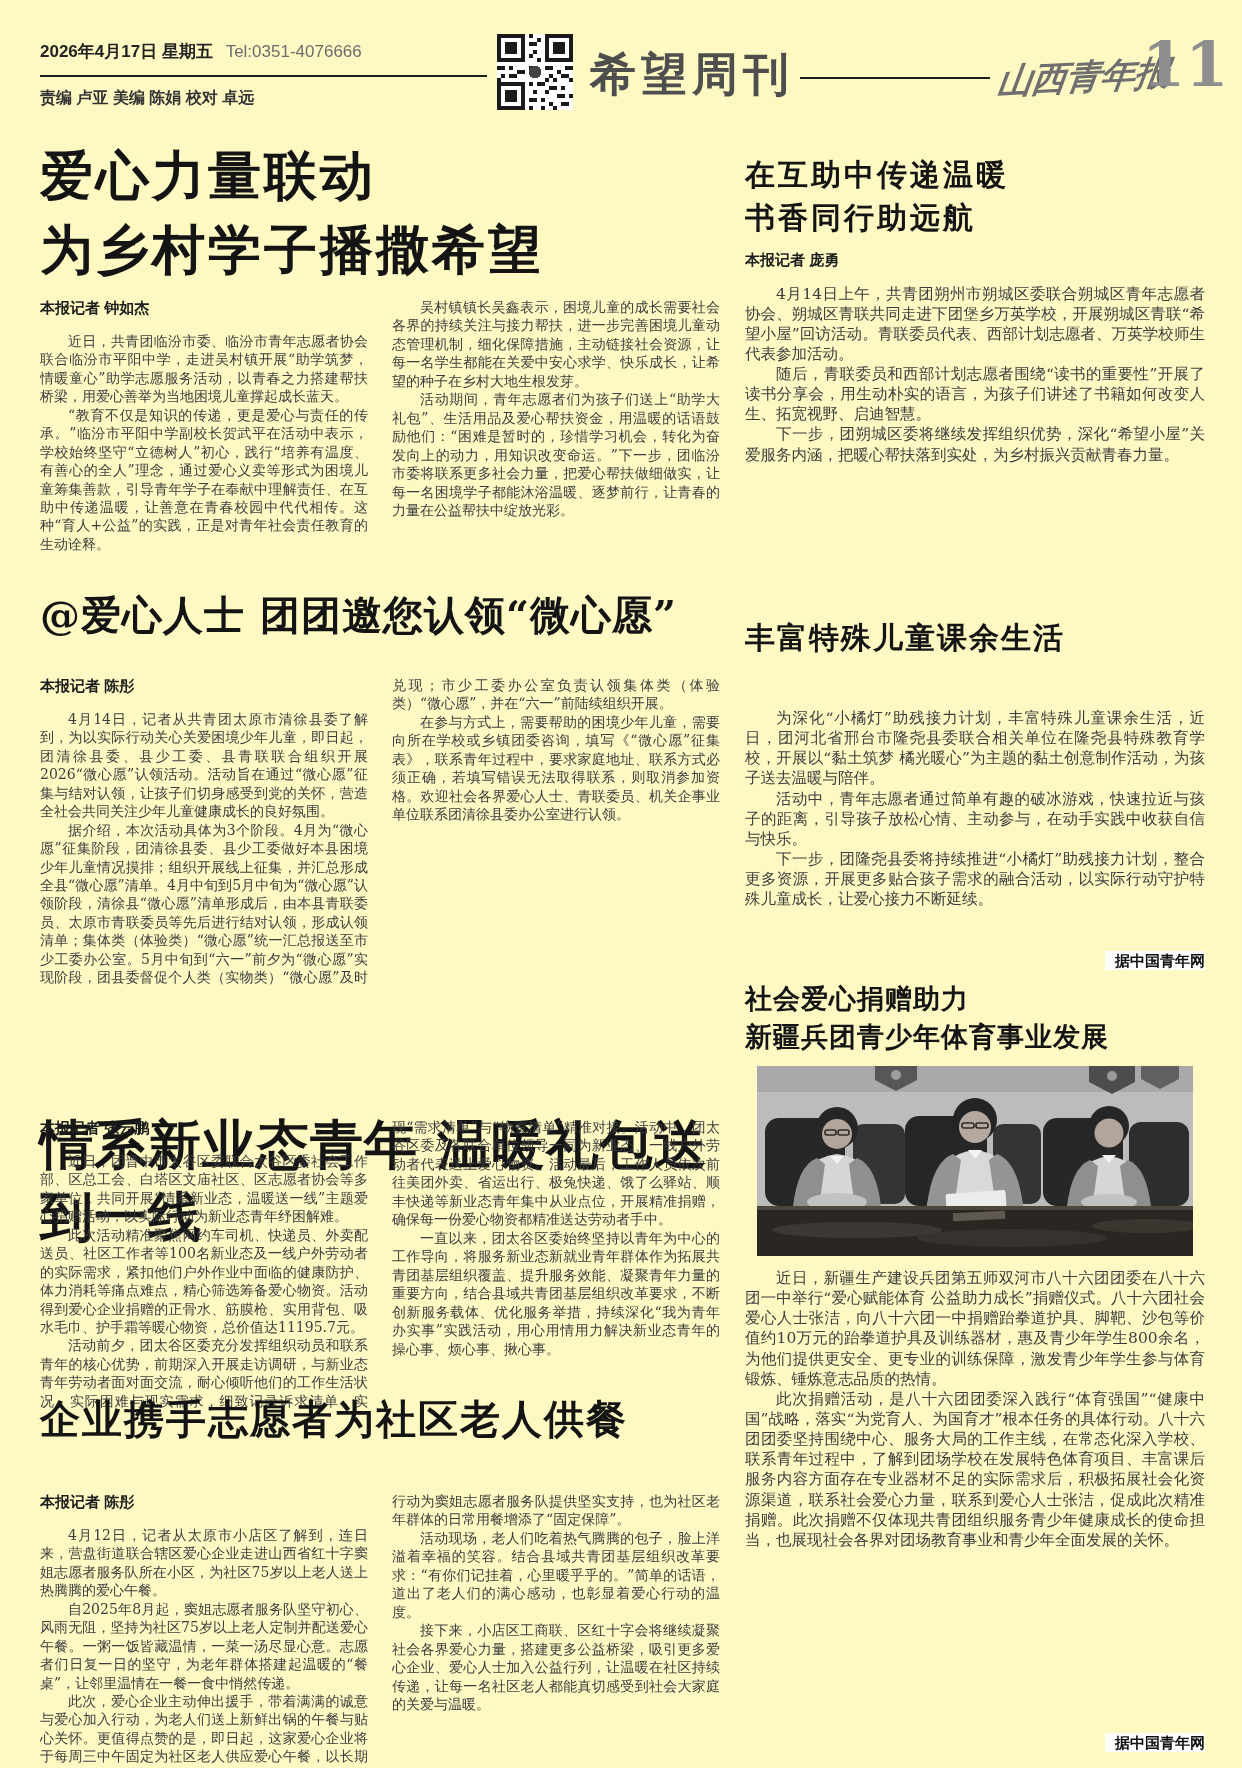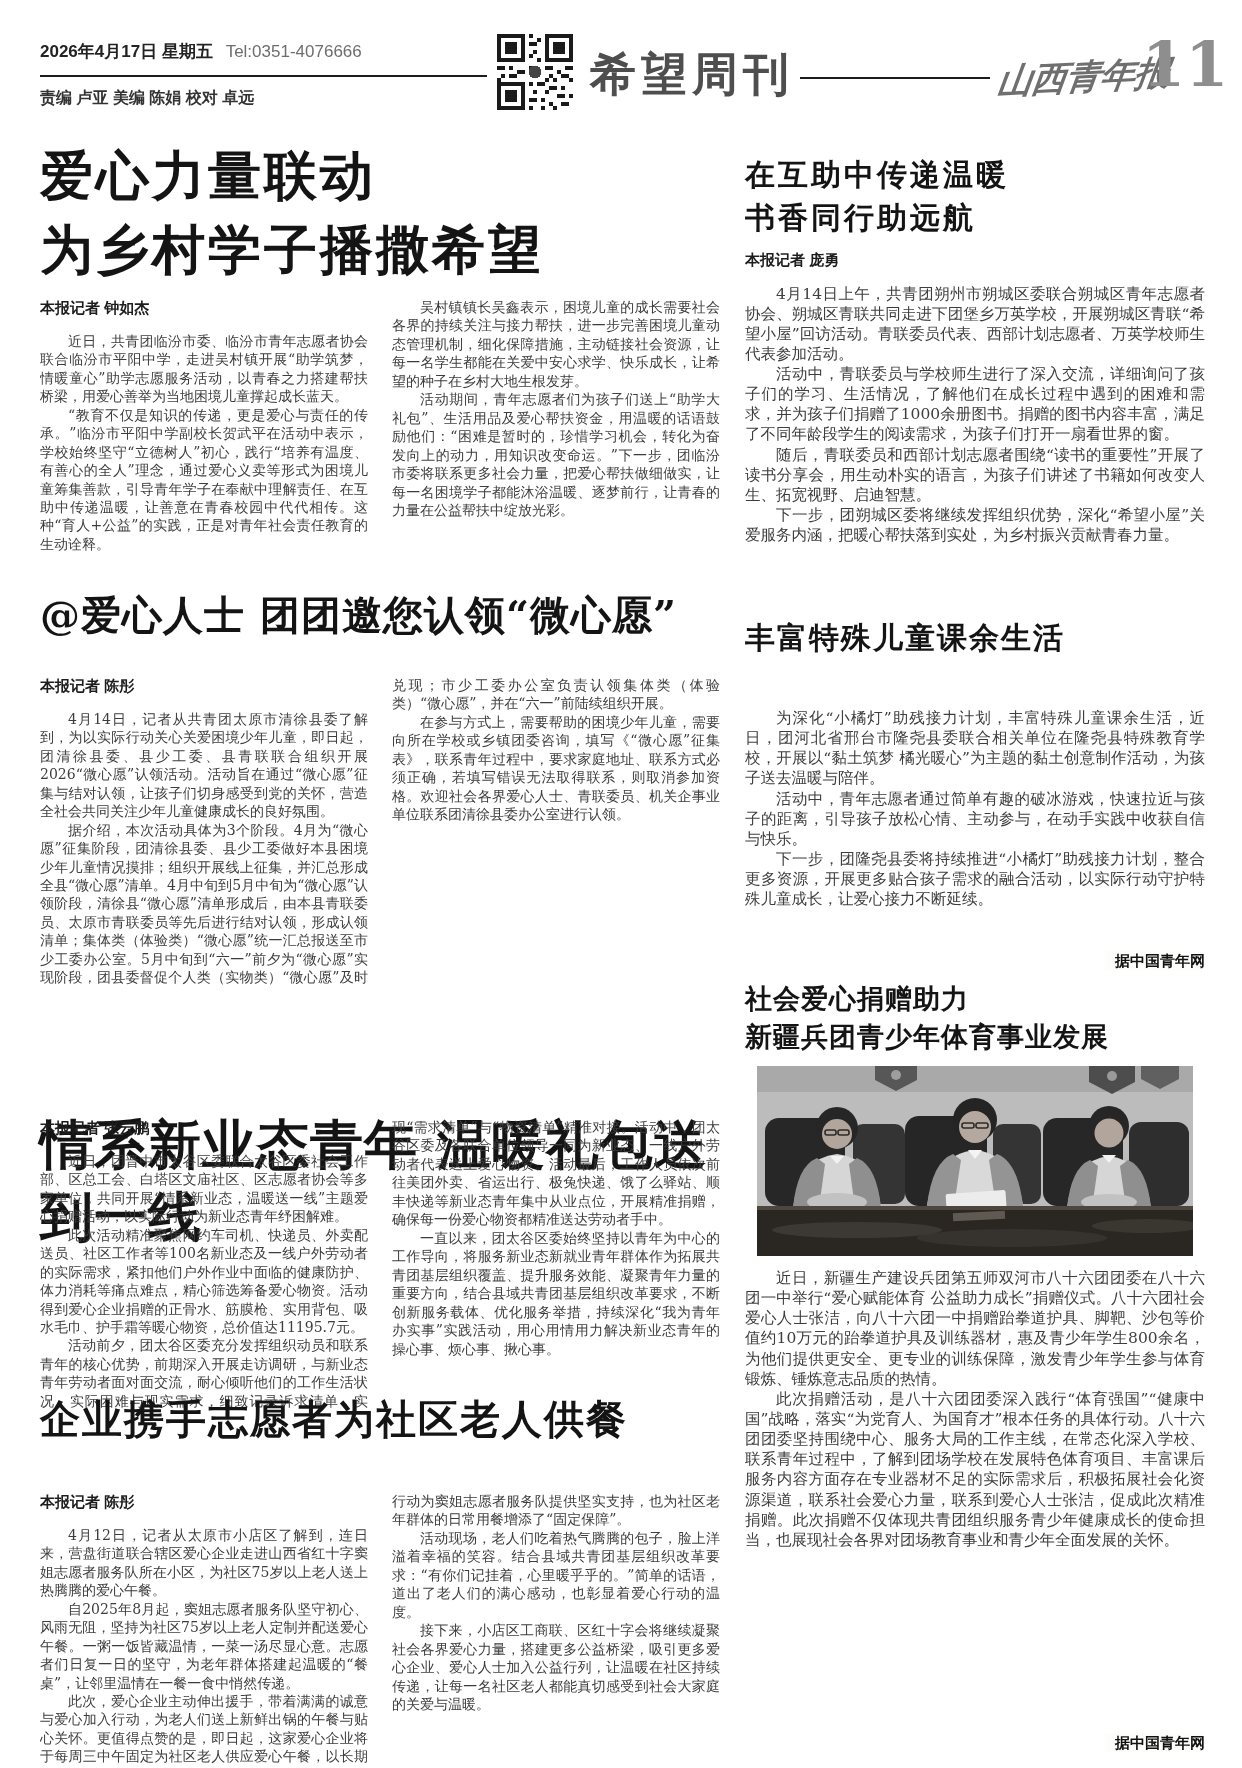--- a/index.html
+++ b/index.html
@@ -1,16 +1,16 @@
 <!DOCTYPE html>
 <html><head>
 <meta charset="utf-8">
 <style>
   html,body{margin:0;padding:0;background:#e9e9e7;}
-  .page{position:relative;width:1242px;height:1768px;margin:0 auto;background:#ffffff;overflow:hidden;
+  .page{position:relative;width:1242px;height:1768px;margin:0 auto;background:#fef9c3;overflow:hidden;
         font-family:"DejaVu Serif","Liberation Serif",serif;color:#3d3d3d;}
   .abs{position:absolute;}
 
   
   .date-line{left:40px;top:40px;font-family:"Liberation Sans","DejaVu Sans",sans-serif;font-size:17px;font-weight:bold;color:#222;}
   .date-line .tel{font-weight:normal;color:#6d6d6d;margin-left:8px;}
   .rule-left{left:40px;top:75px;width:447px;height:2px;background:#1c1c1c;}
   .editors-line{left:40px;top:88px;font-family:"Liberation Sans","DejaVu Sans",sans-serif;font-size:16px;font-weight:bold;color:#333;}
   .qr{left:497px;top:34px;}
   .weekly-title{left:590px;top:44px;font-family:"Liberation Sans","DejaVu Sans",sans-serif;
@@ -167,21 +167,20 @@
   </div>
 
   <div class="abs r-title t-r1">
     <div>在互助中传递温暖</div>
     <div>书香同行助远航</div>
   </div>
   <div class="abs body-1col b-r1">
     <div class="byline">本报记者 庞勇</div>
     <div>
         <p class="para">4月14日上午，共青团朔州市朔城区委联合朔城区青年志愿者协会、朔城区青联共同走进下团堡乡万英学校，开展朔城区青联“希望小屋”回访活动。青联委员代表、西部计划志愿者、万英学校师生代表参加活动。</p>
-        <p class="para">活动中，青联委员与学校师生进行了深入交流，详细询问了孩子们的学习、生活情况，了解他们在成长过程中遇到的困难和需求，并为孩子们捐赠了1000余册图书。捐赠的图书内容丰富，满足了不同年龄段学生的阅读需求，为孩子们打开一扇看世界的窗。</p>
         <p class="para">随后，青联委员和西部计划志愿者围绕“读书的重要性”开展了读书分享会，用生动朴实的语言，为孩子们讲述了书籍如何改变人生、拓宽视野、启迪智慧。</p>
         <p class="para">下一步，团朔城区委将继续发挥组织优势，深化“希望小屋”关爱服务内涵，把暖心帮扶落到实处，为乡村振兴贡献青春力量。</p>
       </div>
   </div>
 
   <div class="abs r-title t-r2">
     <div>丰富特殊儿童课余生活</div>
   </div>
   <div class="abs body-1col b-r2">
     <div>

